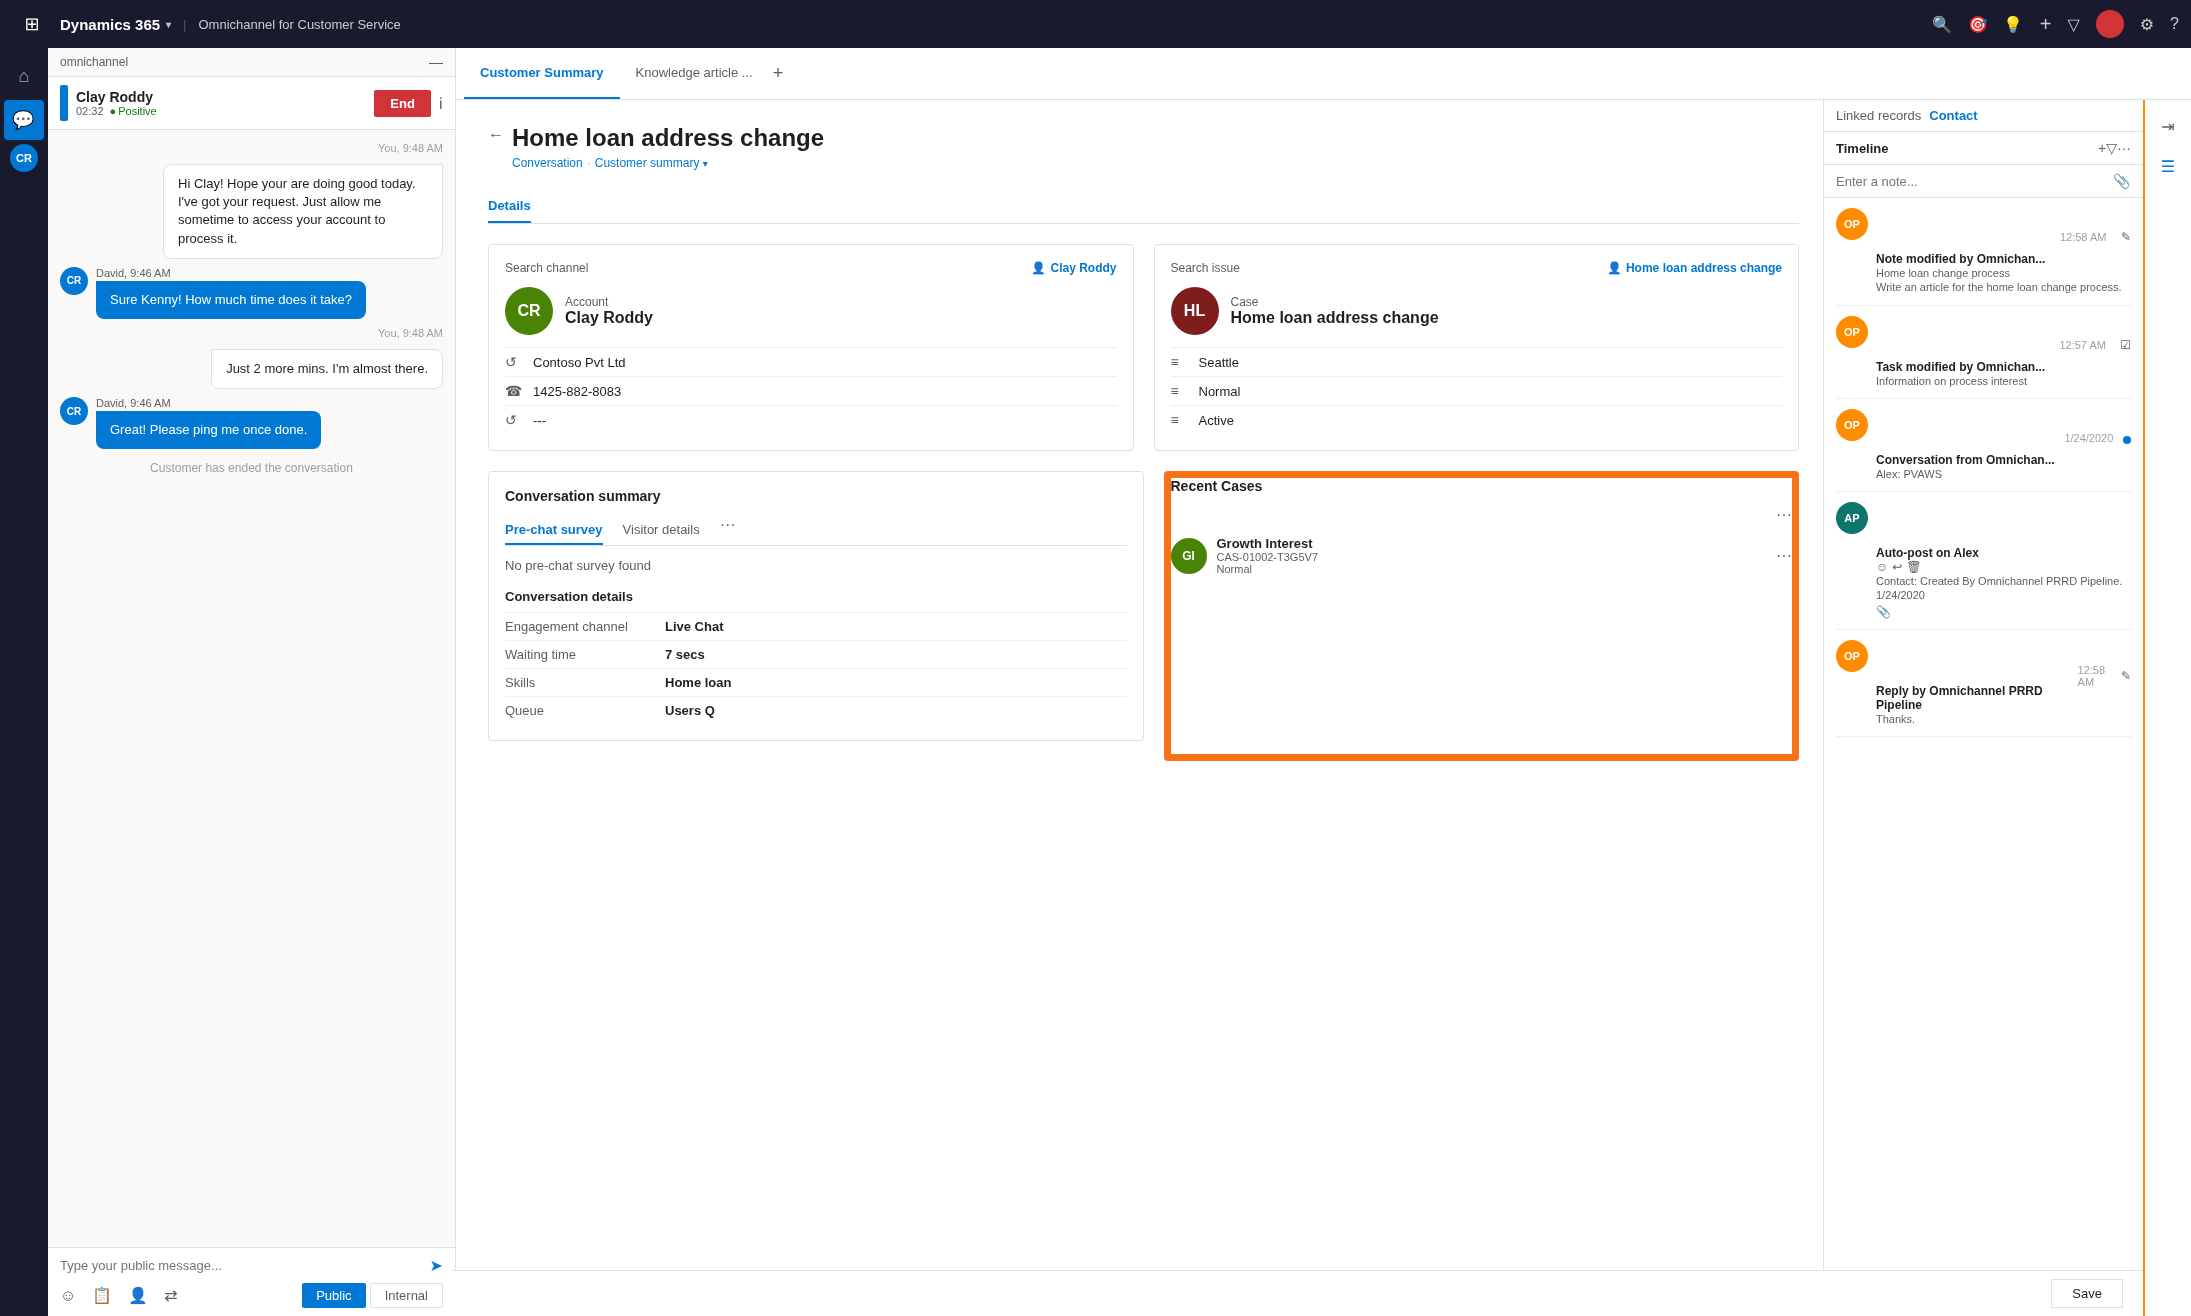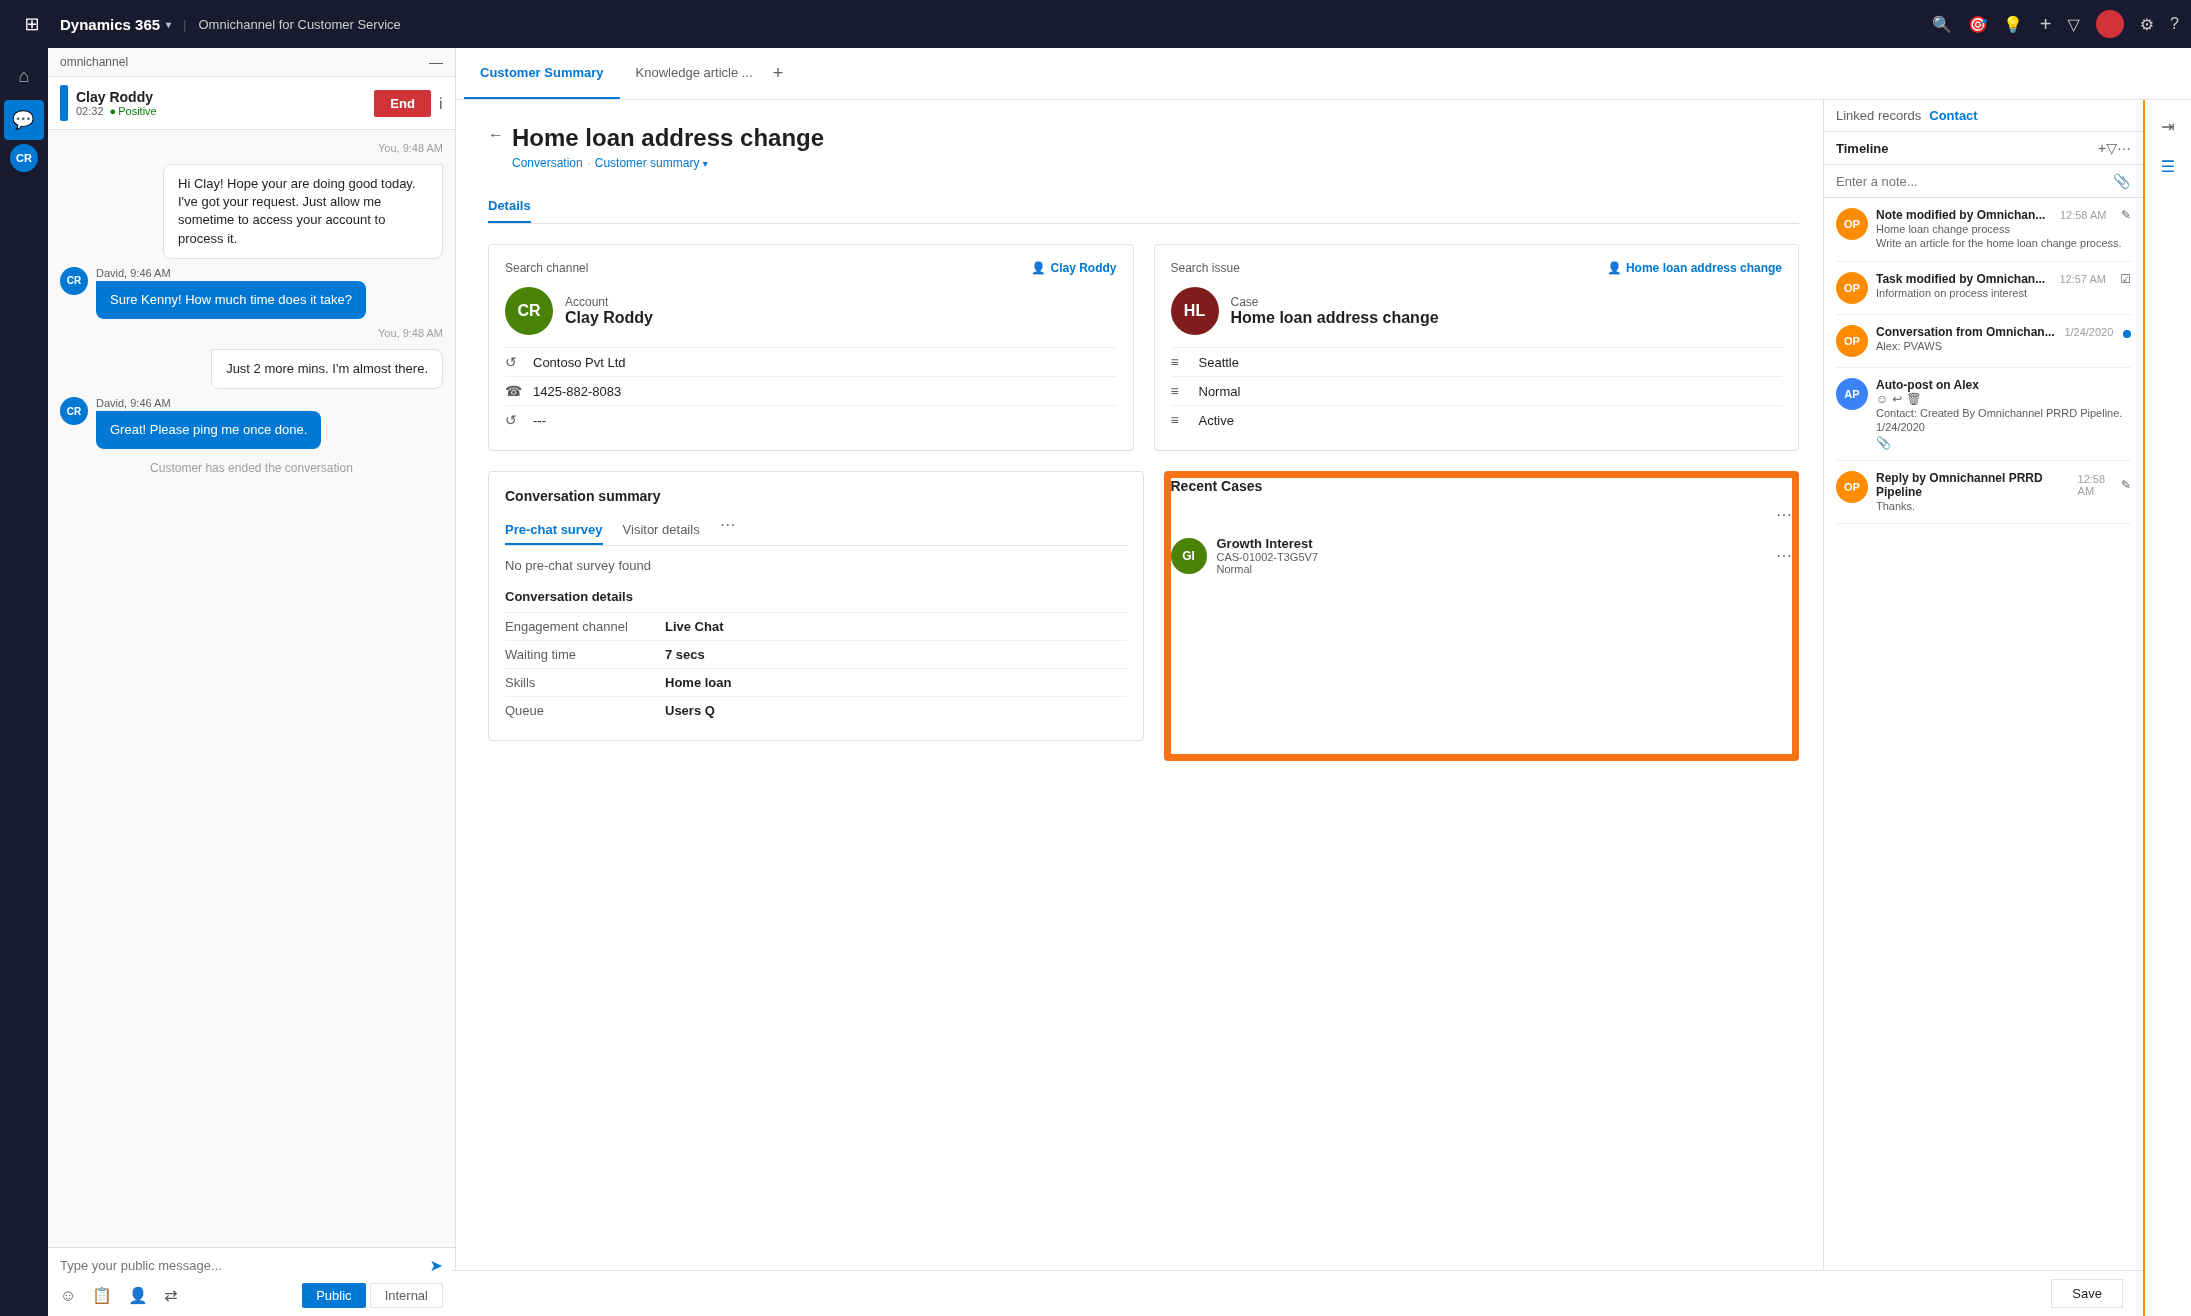--- a/index.html
+++ b/index.html
@@ -182,23 +182,23 @@
     .timeline-header { display: flex; align-items: center; padding: 8px 12px; border-bottom: 1px solid #e0e0e0; }
     .timeline-title { font-size: 13px; font-weight: 600; color: #201f1e; flex: 1; }
     .timeline-btn { background: none; border: none; cursor: pointer; font-size: 14px; color: #605e5c; }
     .timeline-note-input { padding: 8px 12px; border-bottom: 1px solid #e0e0e0; }
     .timeline-note-row { display: flex; align-items: center; gap: 4px; }
     .timeline-note-field { flex: 1; font-size: 13px; color: #a19f9d; border: none; outline: none; }
     .timeline-clip-btn { font-size: 14px; color: #a19f9d; cursor: pointer; background: none; border: none; }
     .timeline-items { flex: 1; overflow-y: auto; padding: 0 12px; }
     .timeline-item { display: flex; gap: 8px; padding: 10px 0; border-bottom: 1px solid #f0eeec; }
     .tl-avatar { width: 32px; height: 32px; background: #ff8c00; border-radius: 50%; display: flex; align-items: center; justify-content: center; font-size: 11px; font-weight: 700; color: #fff; flex-shrink: 0; }
-    .tl-avatar-blue { background: #3b82f6; }
+    .tl-avatar-blue { background: #0f766e; }
     .tl-content { flex: 1; }
-    .tl-title { font-size: 12px; font-weight: 600; color: #201f1e; }
+    .tl-title { font-size: 12px; font-weight: 600; color: #201f1e; margin-top: 44px; }
     .tl-subtitle { font-size: 11px; color: #605e5c; line-height: 1.3; }
     .tl-time { font-size: 11px; color: #a19f9d; }
     .tl-icons { display: flex; gap: 4px; align-items: center; }
     .tl-icon-btn { background: none; border: none; cursor: pointer; font-size: 12px; color: #605e5c; }
     .tl-blue-dot { width: 8px; height: 8px; background: #0078d4; border-radius: 50%; flex-shrink: 0; margin-top: 4px; }
     .reply-area { padding: 8px 12px; border-top: 1px solid #e0e0e0; }
     .reply-row { display: flex; align-items: center; gap: 4px; }
     .reply-avatar { width: 28px; height: 28px; background: #ff8c00; border-radius: 50%; display: flex; align-items: center; justify-content: center; font-size: 10px; font-weight: 700; color: #fff; flex-shrink: 0; }
     .reply-input-box { flex: 1; border: 1px solid #e0e0e0; border-radius: 4px; padding: 6px 10px; font-size: 13px; color: #a19f9d; outline: none; }
     .reply-send-btn { background: none; border: none; cursor: pointer; font-size: 16px; color: #0078d4; }

